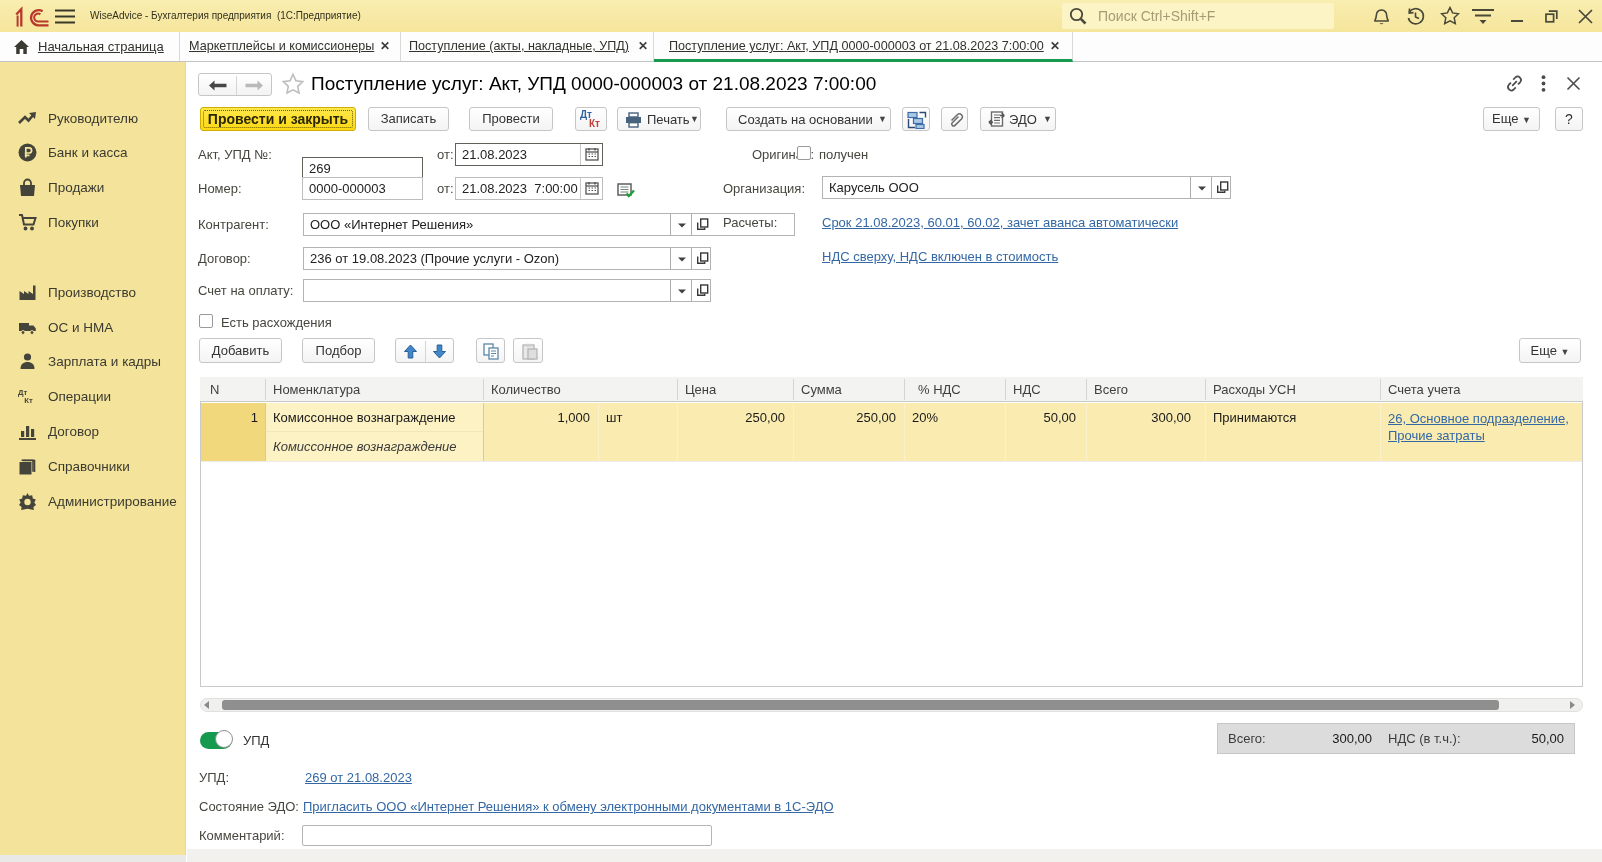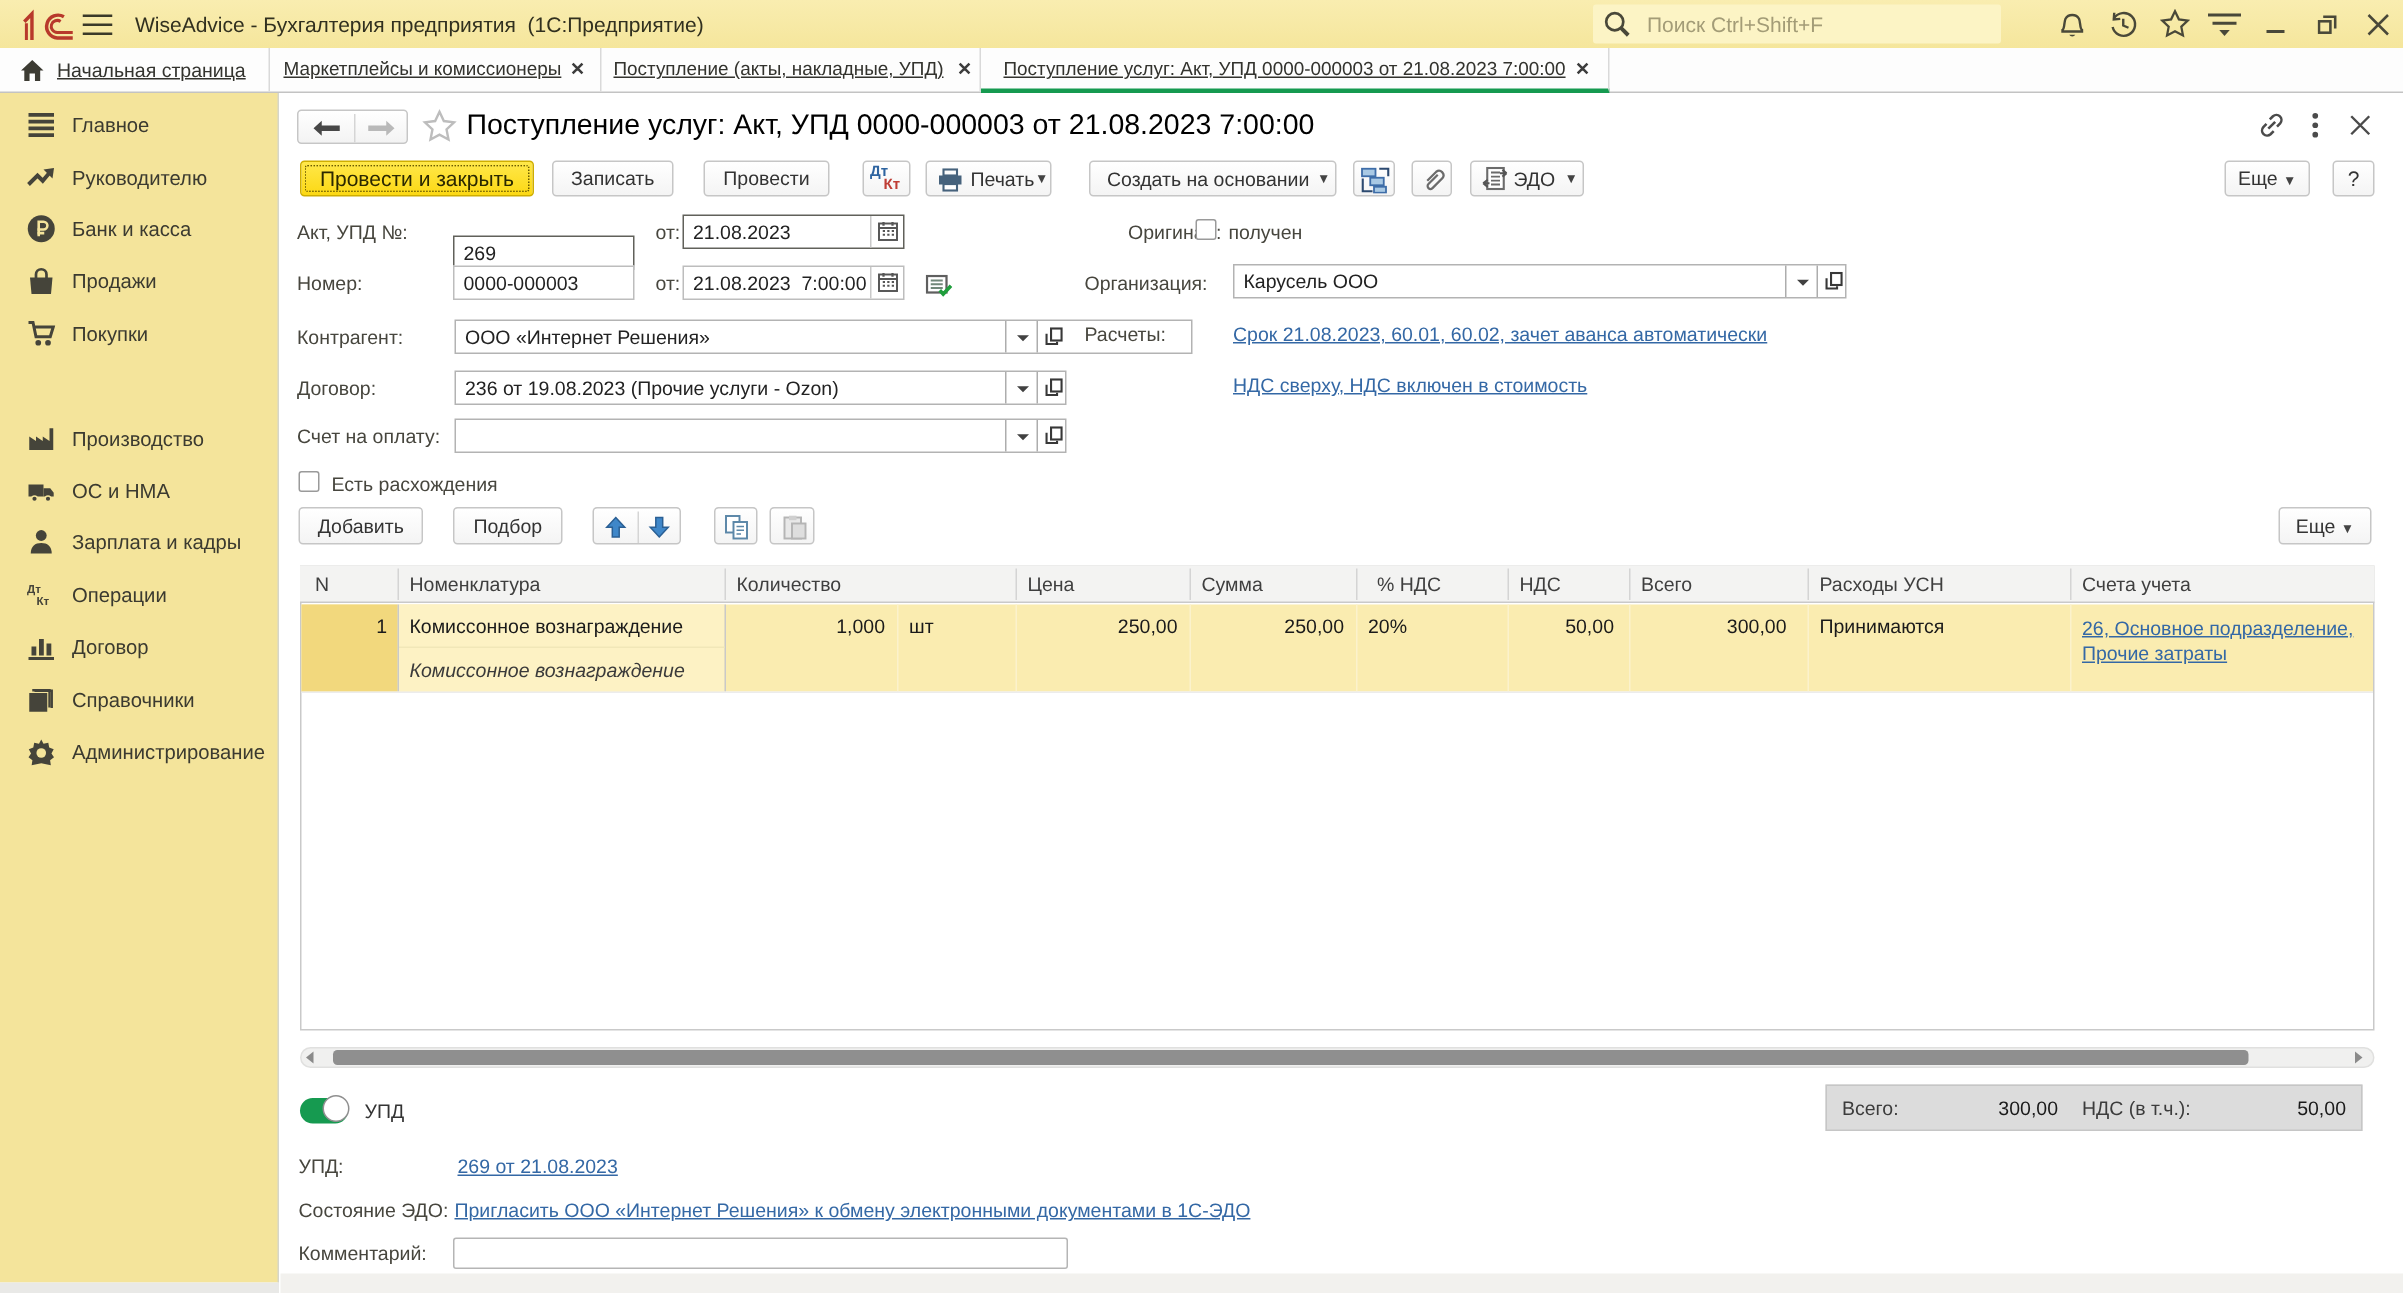--- a/index.html
+++ b/index.html
@@ -3,21 +3,21 @@
 <meta charset="utf-8">
 <style>
 * { margin:0; padding:0; box-sizing:border-box; }
 html,body { width:1602px; height:862px; overflow:hidden; font-family:"Liberation Sans", sans-serif; }
 body { position:relative; background:#fff; }
 .abs { position:absolute; }
 
 
 #titlebar { left:0; top:0; width:1602px; height:32px;
   background:linear-gradient(#f9edb0, #f5e69c); }
-#titlebar .ttext { left:90px; top:0; height:32px; line-height:32px; font-size:14px; color:#31301f; }
+#titlebar .ttext { left:90px; top:0; height:32px; line-height:32px; font-size:10px; color:#31301f; }
 #searchbox { left:1062px; top:3px; width:272px; height:26px; background:#fcf4c5; border-radius:2px; }
 #searchbox .ph { position:absolute; left:36px; top:0; line-height:26px; font-size:14px; color:#a39c77; }
 
 
 #tabbar { left:0; top:32px; width:1602px; height:30px; background:#fdfdfd; border-bottom:1px solid #c3c3c3; }
 .tab { position:absolute; top:0; height:29px; border-right:1px solid #d9d9d9; }
 .tab .tx { position:absolute; top:0; line-height:29px; font-size:12.6px; color:#33332e; white-space:nowrap;text-decoration:underline; }
 .tab .cl { position:absolute; top:0; line-height:29px; font-size:12px; color:#3c3c3c; font-weight:bold; }
 
 
@@ -115,26 +115,20 @@
     <span class="tx" style="left:8px">Поступление (акты, накладные, УПД)</span>
     <span class="cl" style="left:237px">✕</span>
   </div>
   <div class="tab" style="left:654px;width:419px;border-bottom:3px solid #169a50;height:30px">
     <span class="tx" style="left:15px">Поступление услуг: Акт, УПД 0000-000003 от 21.08.2023 7:00:00</span>
     <span class="cl" style="left:396px">✕</span>
   </div>
 </div>
 
 <div id="sidebar" class="abs">
-  <div class="sbitem" style="top:4px">
-    <svg class="ic" viewBox="0 0 19 19">
-        <path d="M1,2.5 H18 M1,7 H18 M1,11.5 H18 M1,16 H18" stroke="#45443a" stroke-width="2.5"></path>
-      </svg>
-    <span class="tx">Главное</span>
-  </div>
   <div class="sbitem" style="top:73px">
     <svg class="ic" viewBox="0 0 19 19">
         <circle cx="9.5" cy="9.5" r="9" fill="#45443a"></circle>
         <path d="M7.8,14.5 V4.8 H11 A2.6,2.6 0 0 1 11,10 H6.8 M6.8,12.4 H11.5" fill="none" stroke="#f4e49b" stroke-width="1.7"></path>
       </svg>
     <span class="tx">Банк и касса</span>
   </div>
   <div class="sbitem" style="top:39px">
     <svg class="ic" viewBox="0 0 19 19">
         <path d="M1,14 L7,8 L10.5,11.5 L16,5" fill="none" stroke="#45443a" stroke-width="2.6"></path>
@@ -238,21 +232,21 @@
   <circle cx="2.5" cy="2.2" r="1.9" fill="#4b4b4b"></circle>
     <circle cx="2.5" cy="8.5" r="1.9" fill="#4b4b4b"></circle>
     <circle cx="2.5" cy="14.8" r="1.9" fill="#4b4b4b"></circle>
 </svg>
 <svg class="abs" style="left:1566px;top:76px" width="15" height="15" viewBox="0 0 15 15">
     <path d="M1.5,1.5 L13.5,13.5 M13.5,1.5 L1.5,13.5" stroke="#4b4b4b" stroke-width="1.6"></path>
   </svg>
 
 <div class="btn" style="left:200px;top:107px;width:156px;height:24px;background:linear-gradient(#ffe84a,#fcd814);border:1px solid #cfae00;">
   <div class="abs" style="left:2px;top:2px;right:2px;bottom:2px;border:1px dotted #6b5b00;border-radius:2px"></div>
-  <span style="line-height:23px;font-weight:normal;font-size:14px;color:#2b2800">Провести и закрыть</span>
+  <span style="line-height:23px;font-weight:bold;font-size:14px;color:#2b2800">Провести и закрыть</span>
 </div>
 <div class="btn" style="left:368px;top:107px;width:81px;height:24px;line-height:22px">Записать</div>
 <div class="btn" style="left:469px;top:107px;width:84px;height:24px;line-height:22px">Провести</div>
 <div class="btn" style="left:575px;top:107px;width:32px;height:24px">
   <span class="abs" style="left:4px;top:1px;font-size:10px;font-weight:bold;color:#2e64a0">Дт</span>
   <span class="abs" style="left:13px;top:10px;font-size:10px;font-weight:bold;color:#bf3e36">Кт</span>
 </div>
 <div class="btn" style="left:617px;top:107px;width:84px;height:24px">
   <svg class="abs" style="left:7px;top:4px" width="17" height="16" viewBox="0 0 17 16">
     <rect x="4" y="1" width="9" height="4" fill="none" stroke="#46627c" stroke-width="1.4"></rect>

